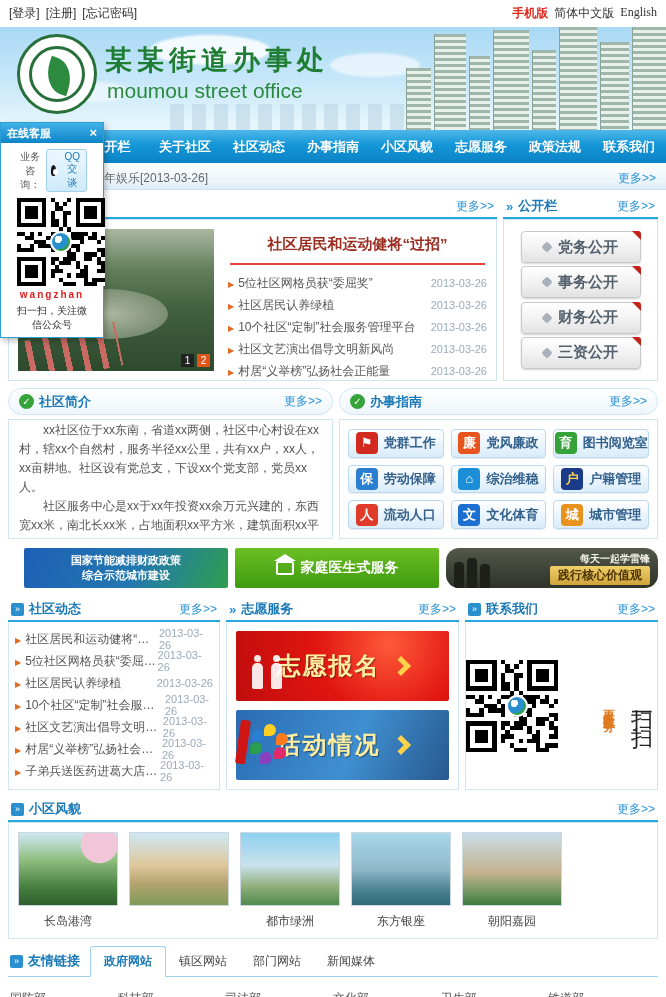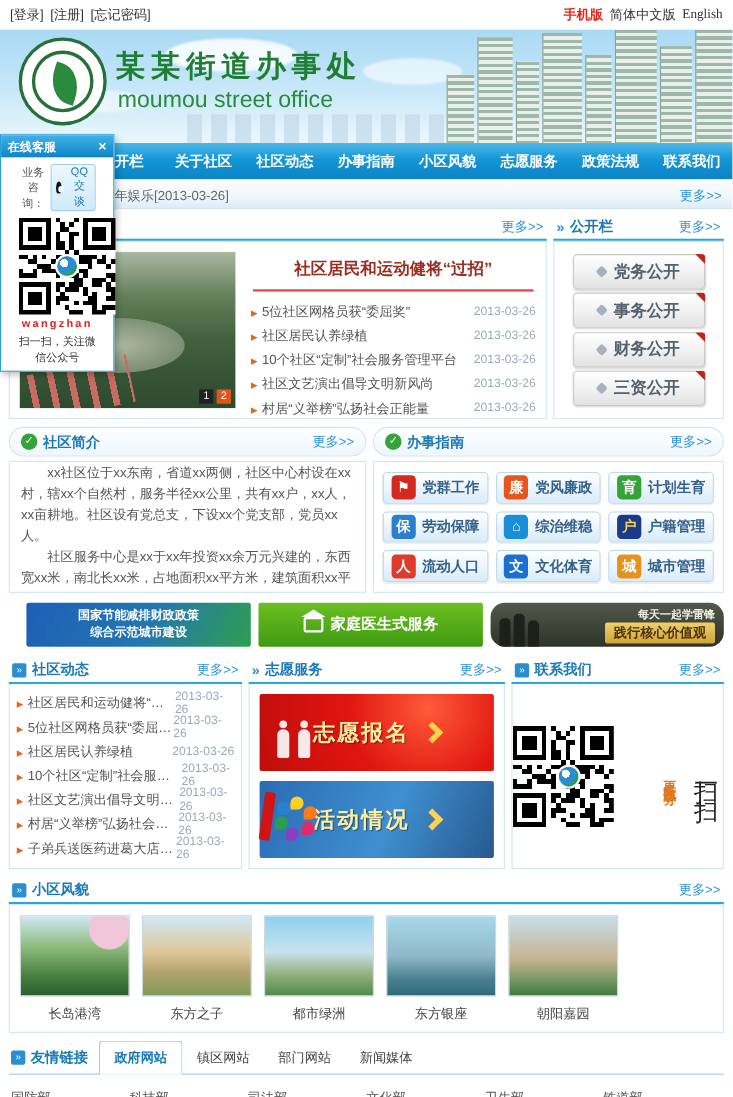--- a/index.html
+++ b/index.html
@@ -126,21 +126,21 @@
   .tri-col { display:flex; gap:6px; padding:4px 8px 8px; }
   .col-a { width:231px; } .col-b { width:254px; } .col-c { flex:1; }
   .flat-box { height:168px; border-top:none; }
   .dyn-list { padding:6px 6px 0; }
   .dyn-list .row { display:flex; justify-content:space-between; align-items:center; height:22px; font-size:12px; }
   .dyn-list .item-link { max-width:150px; }
   .vol-box { padding:9px; display:flex; flex-direction:column; gap:9px; }
   .vol-bnr { flex:1; border-radius:2px; position:relative; display:flex; align-items:center; justify-content:center; gap:14px; cursor:pointer; }
   .vol-red { background:radial-gradient(circle at 72% 18%,#ff5a3a 0%,#e01510 45%,#c00d0d 100%); }
   .vol-blue { background:linear-gradient(115deg,#2a6cb4 0%,#3f8fd0 55%,#28598f 100%); }
-  .vol-label { color:#ffeea0; font-size:20px; font-weight:bold; letter-spacing:2px; text-shadow:1px 1px 1px rgba(0,0,0,.4); }
+  .vol-label { color:#ffeea0; font-size:24px; font-weight:bold; letter-spacing:2px; text-shadow:1px 1px 1px rgba(0,0,0,.4); }
   .chev { width:14px; height:14px; border-top:5px solid #ffd24a; border-right:5px solid #ffd24a; transform:rotate(45deg); }
   .fig { width:11px; height:26px; background:#fff; border-radius:5px 5px 2px 2px; position:relative; opacity:.9; }
   .fig:before { content:""; position:absolute; top:-8px; left:2px; width:7px; height:7px; border-radius:50%; background:#fff; }
   .fig-grp { position:absolute; left:16px; bottom:12px; display:flex; gap:8px; }
   .pin { position:absolute; left:14px; top:14px; width:40px; height:40px; }
   .dot { position:absolute; width:12px; height:12px; border-radius:50% 50% 50% 0; }
   .d1{background:#ffd024;left:14px;top:0;} .d2{background:#ff7a1a;left:26px;top:9px;}
   .d3{background:#e02a6a;left:24px;top:23px;} .d4{background:#8a3fc0;left:10px;top:28px;}
   .d5{background:#2a9e4e;left:0;top:18px;} .d6{background:#2a7fd0;left:2px;top:5px;}
   .redbar { position:absolute; left:2px; top:10px; width:10px; height:44px; background:#d01515; border-radius:2px; transform:rotate(8deg); }
@@ -352,21 +352,21 @@
       <div class="gbtn">
           <span class="gicon g1">⚑</span>
           <span>党群工作</span>
         </div>
       <div class="gbtn">
           <span class="gicon g2">廉</span>
           <span>党风廉政</span>
         </div>
       <div class="gbtn">
           <span class="gicon g3">育</span>
-          <span>计划生育</span>
+          <span>图书阅览室</span>
         </div>
       <div class="gbtn">
           <span class="gicon g4">保</span>
           <span>劳动保障</span>
         </div>
       <div class="gbtn">
           <span class="gicon g5">⌂</span>
           <span>综治维稳</span>
         </div>
       <div class="gbtn">
@@ -634,21 +634,20 @@
     </span>
     <a class="more">更多&gt;&gt;</a>
   </div>
   <div class="box est-box">
     <div class="est">
       <div class="est-img win e1"></div>
       <a class="est-cap">长岛港湾</a>
     </div>
     <div class="est">
       <div class="est-img win e2"></div>
-      <a class="est-cap">东方之子</a>
     </div>
     <div class="est">
       <div class="est-img win e3"></div>
       <a class="est-cap">都市绿洲</a>
     </div>
     <div class="est">
       <div class="est-img win e4"></div>
       <a class="est-cap">东方银座</a>
     </div>
     <div class="est">

